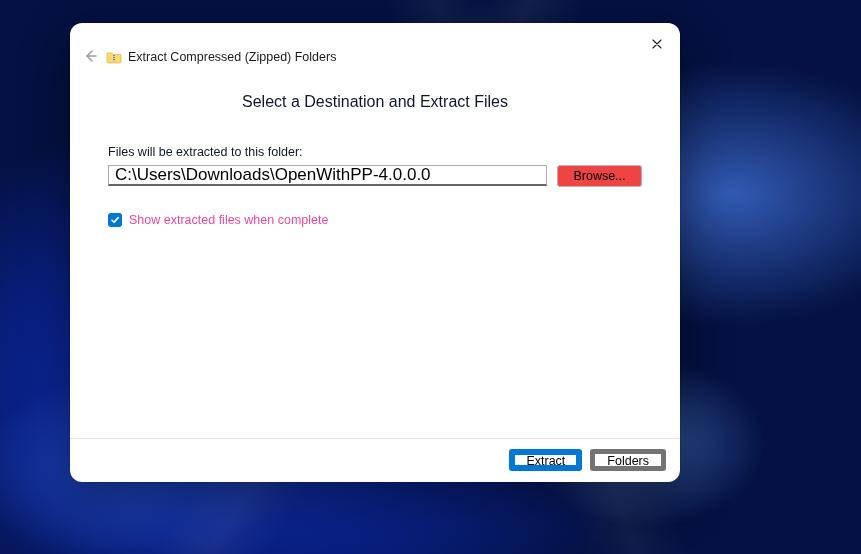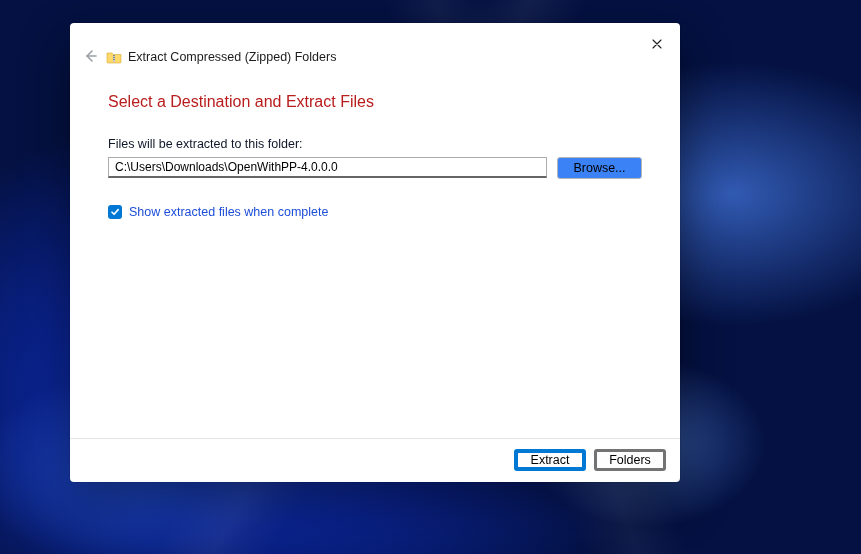--- a/index.html
+++ b/index.html
@@ -39,21 +39,21 @@
         linear-gradient(120deg, transparent 40%, rgba(255,255,255,0.06) 45%, transparent 50%),
         linear-gradient(70deg, transparent 55%, rgba(255,255,255,0.05) 60%, transparent 65%);
     }
     .dialog {
       position: absolute;
       left: 70px;
       top: 23px;
       width: 610px;
       height: 459px;
       background: #ffffff;
-      border-radius: 4px;
+      border-radius: 12px;
       box-shadow: 0 20px 50px rgba(0,0,0,0.45), 0 0 0 1px rgba(0,0,0,0.08);
       display: flex;
       flex-direction: column;
     }
     .titlebar-controls {
       position: absolute;
       top: 8px;
       right: 8px;
     }
     .close-btn {
@@ -93,24 +93,25 @@
     .folder-icon svg { width: 16px; height: 14px; }
     .wizard-title {
       font-size: 12.5px;
       color: #1c1c1c;
     }
     .content {
       flex: 1 1 auto;
       padding: 18px 38px 10px 38px;
     }
     .main-heading {
-      color: #b91c1c;
+      color: #0f172a;
       font-size: 16px;
       font-weight: 400;
-      margin-bottom: 26px;
+      margin-bottom: 34px;
+      text-align: center;
     }
     .label {
       font-size: 12.5px;
       color: #0f172a;
       margin-bottom: 6px;
     }
     .path-row {
       display: flex;
       gap: 10px;
       align-items: stretch;
@@ -118,31 +119,31 @@
     .path-input {
       flex: 1;
       height: 21px;
       border: 1px solid #8a8a8a;
       border-top-color: #adadad;
       border-left-color: #adadad;
       border-right-color: #adadad;
       border-bottom: 2px solid #666;
       padding: 3px 6px;
       font-family: inherit;
-      font-size: 12px;
+      font-size: 17px;
       outline: none;
       background: #fff;
       line-height: 14px;
     }
     .browse-btn {
       width: 85px;
       height: 22px;
       border: 1px solid #b6b6b6;
       border-radius: 3px;
-      background: #3b82f6;
+      background: #ef4444;
       font-family: inherit;
       font-size: 12.5px;
       cursor: pointer;
       padding: 0;
     }
     .checkbox-row {
       display: flex;
       align-items: center;
       gap: 7px;
       margin-top: 26px;
@@ -154,38 +155,38 @@
       border-radius: 3px;
       display: flex;
       align-items: center;
       justify-content: center;
       cursor: pointer;
       flex-shrink: 0;
     }
     .checkbox svg { width: 10px; height: 10px; }
     .checkbox-label {
       font-size: 12.5px;
-      color: #1d4ed8;
+      color: #ec4899;
       cursor: pointer;
     }
     .divider {
       height: 1px;
       background: #e5e5e5;
     }
     .footer {
       display: flex;
       justify-content: flex-end;
       align-items: center;
       gap: 8px;
       padding: 10px 14px 11px 14px;
     }
     .footer-btn {
       min-width: 72px;
       height: 22px;
-      border: 3px solid #737373;
+      border: 5px solid #737373;
       border-radius: 3px;
       background: #fdfdfd;
       font-family: inherit;
       font-size: 12.5px;
       cursor: pointer;
       padding: 0 12px;
     }
     .footer-btn.primary {
       border-color: #0078d4;
       box-shadow: inset 0 0 0 1px #0078d4;

